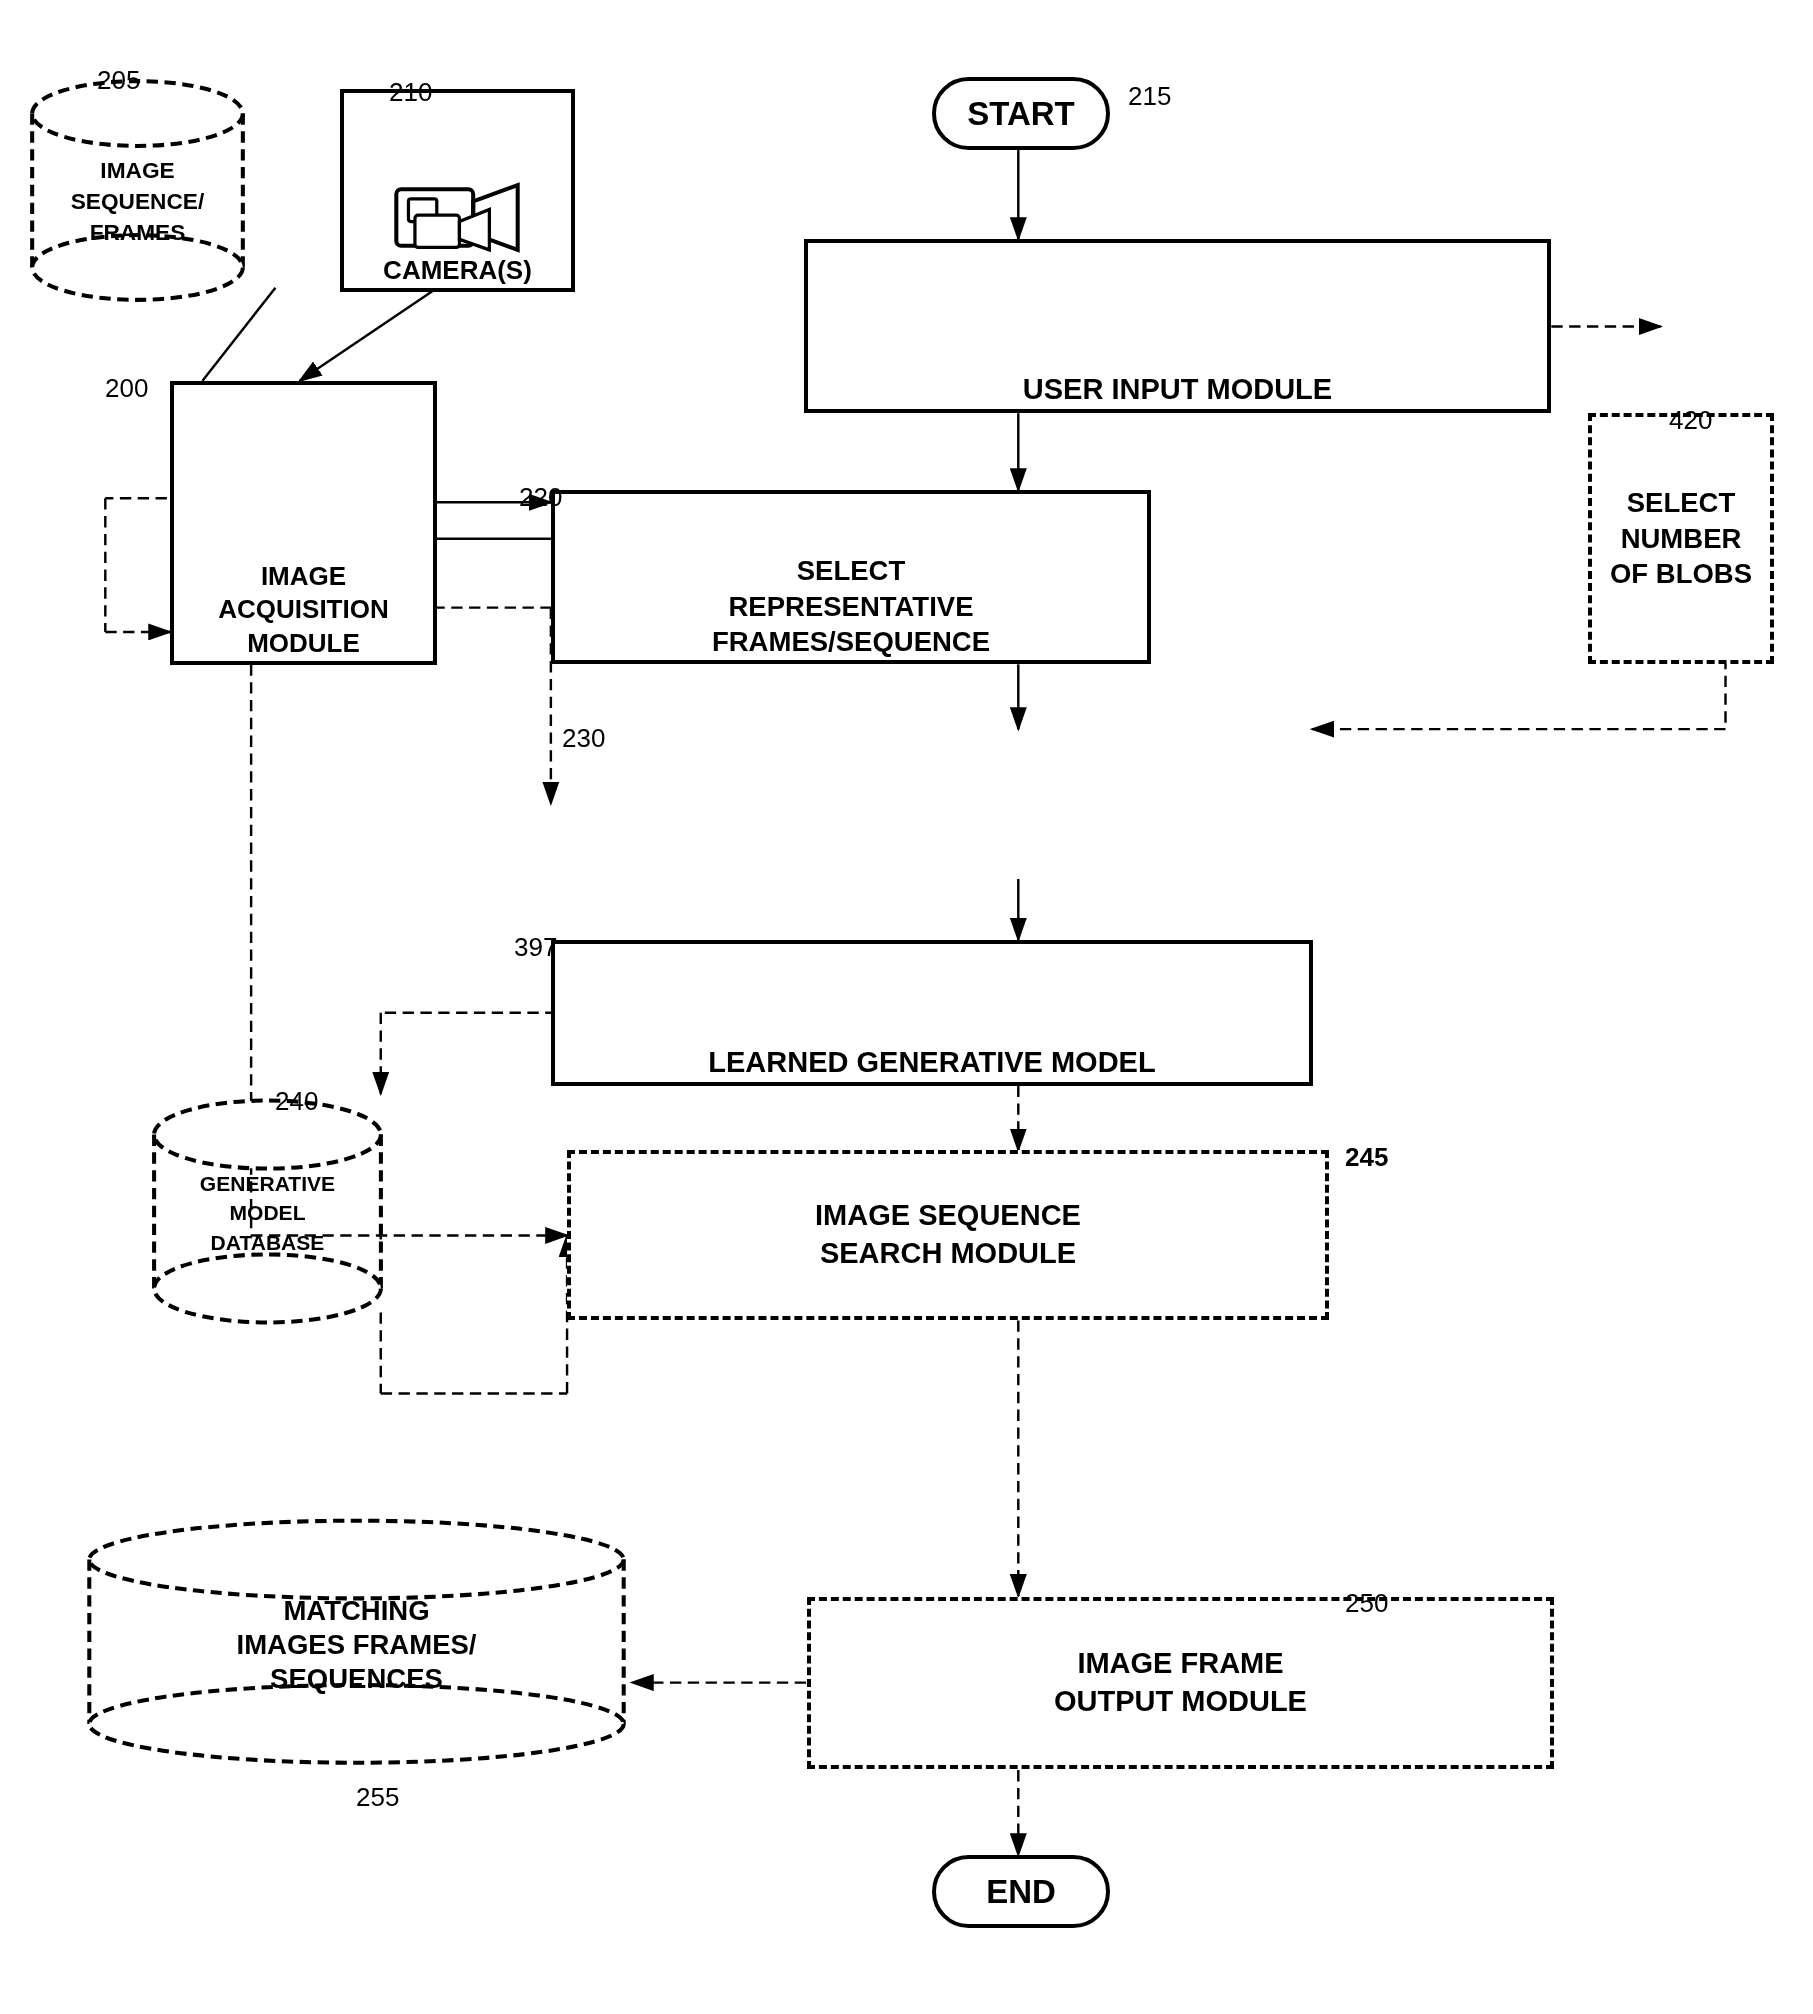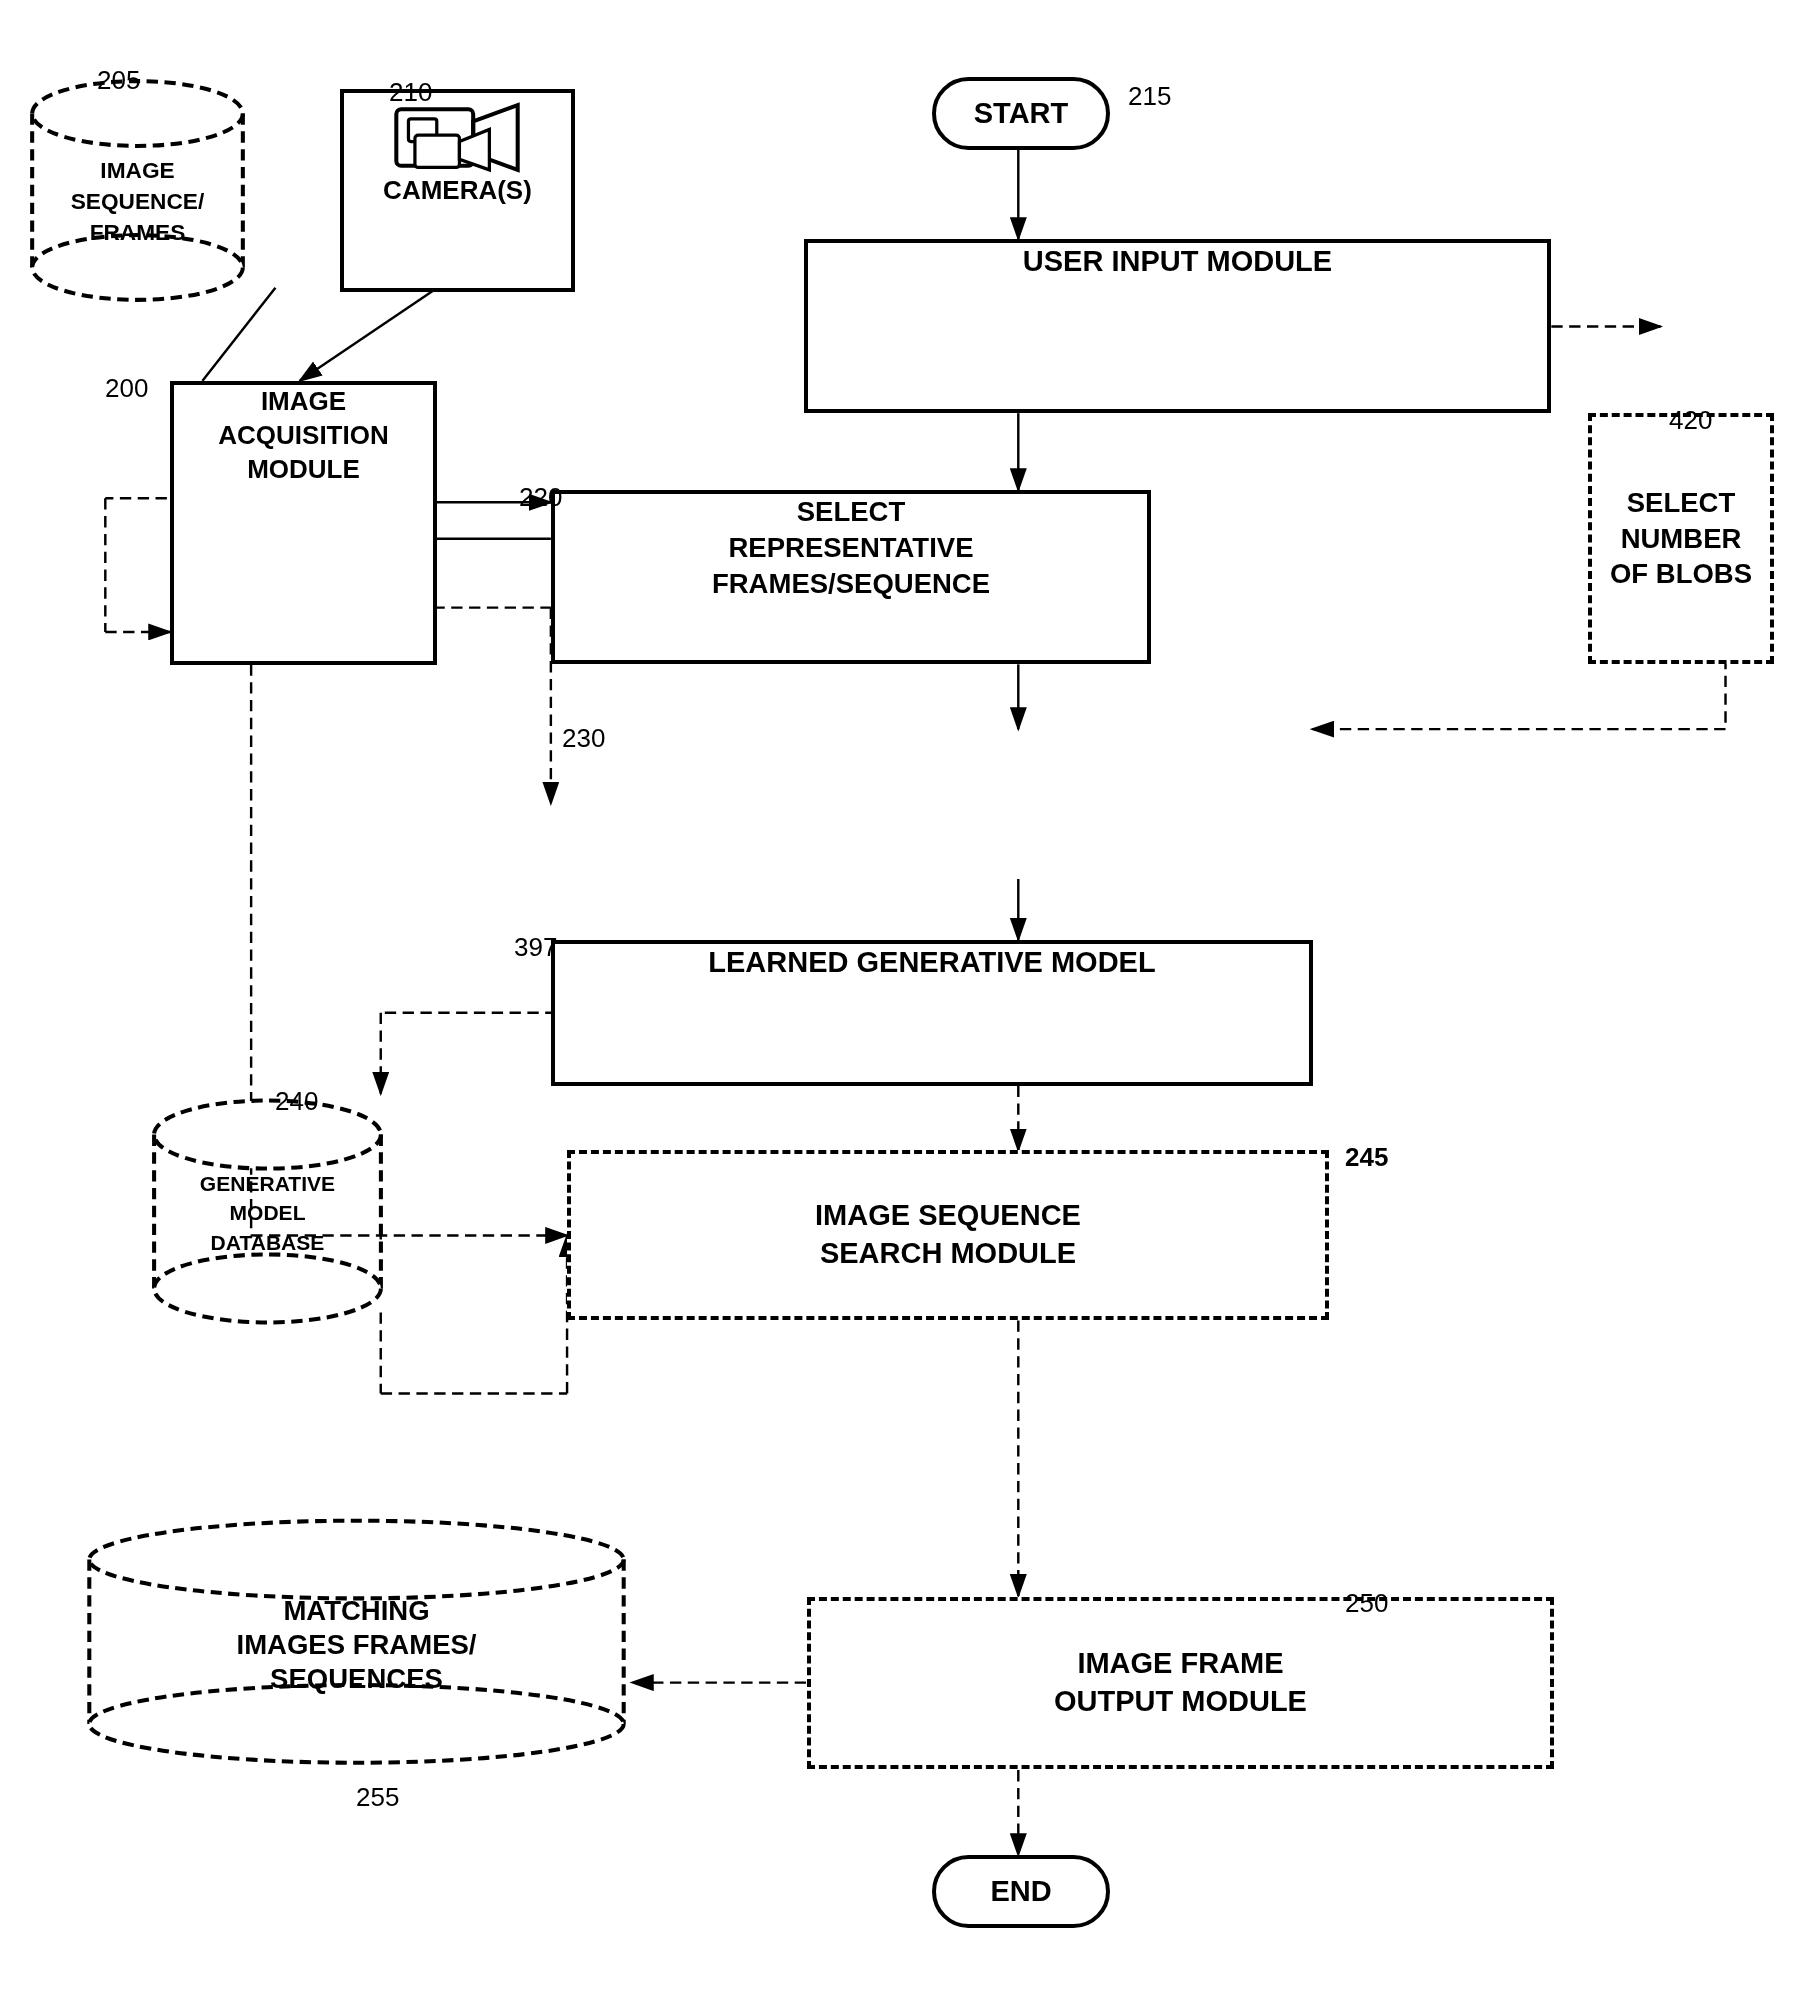--- a/index.html
+++ b/index.html
@@ -18,21 +18,21 @@
       width: 1813px;
       height: 2014px;
     }
 
     
     .box-solid {
       position: absolute;
       border: 4px solid #000;
       background: #fff;
       display: flex;
-      align-items: flex-start;
+      align-items: flex-end;
       justify-content: center;
       text-align: center;
       font-size: 29px;
       font-weight: bold;
       font-family: Arial, sans-serif;
       line-height: 1.3;
     }
 
     
     .box-dashed {
@@ -52,21 +52,21 @@
     
     .box-rounded {
       position: absolute;
       border: 4px solid #000;
       background: #fff;
       border-radius: 49px;
       display: flex;
       align-items: center;
       justify-content: center;
       text-align: left;
-      font-size: 29px;
+      font-size: 33px;
       font-weight: bold;
       font-family: Arial, sans-serif;
     }
 
     .label-ref {
       position: absolute;
       font-size: 26px;
       font-family: Arial, sans-serif;
       font-weight: normal;
       color: #000;

